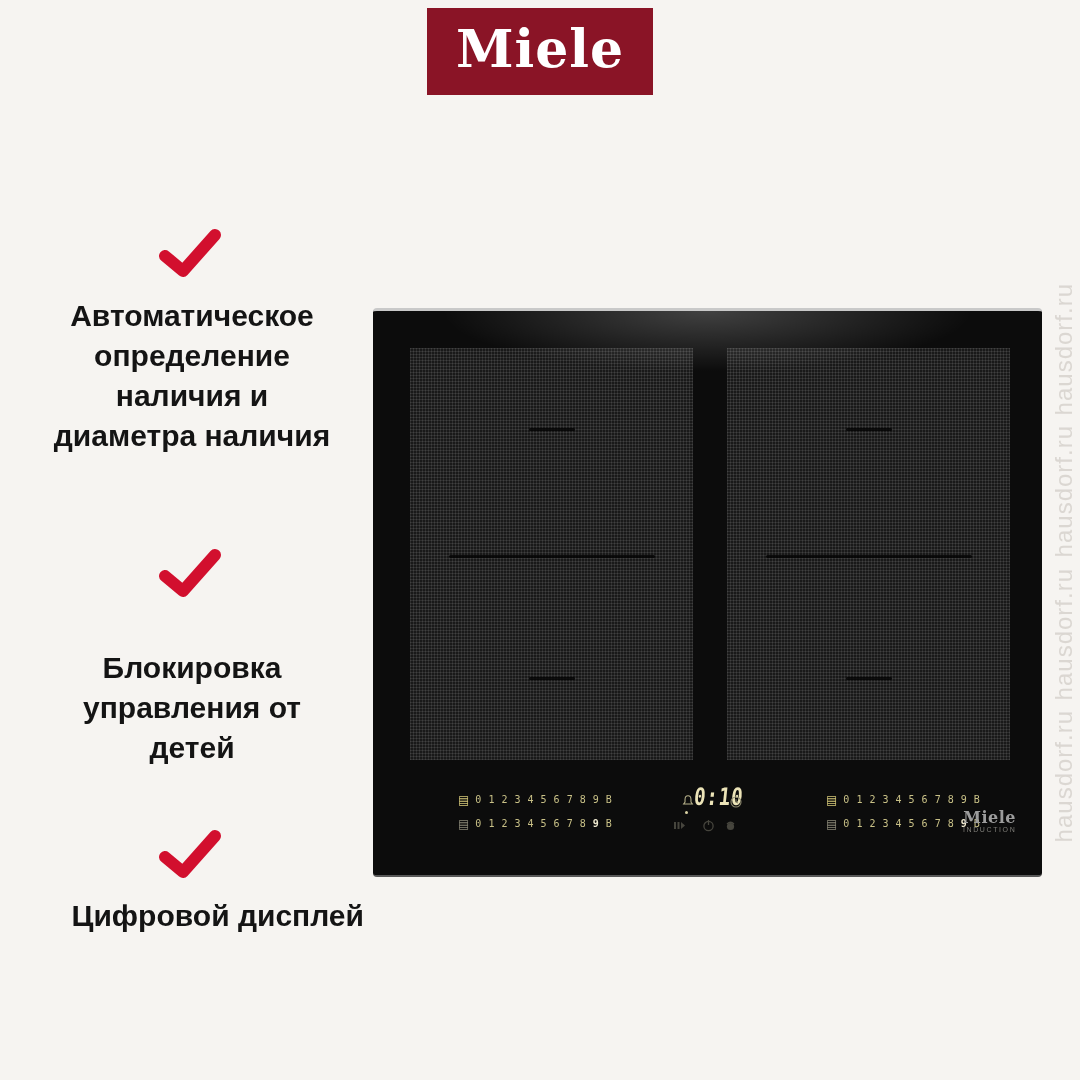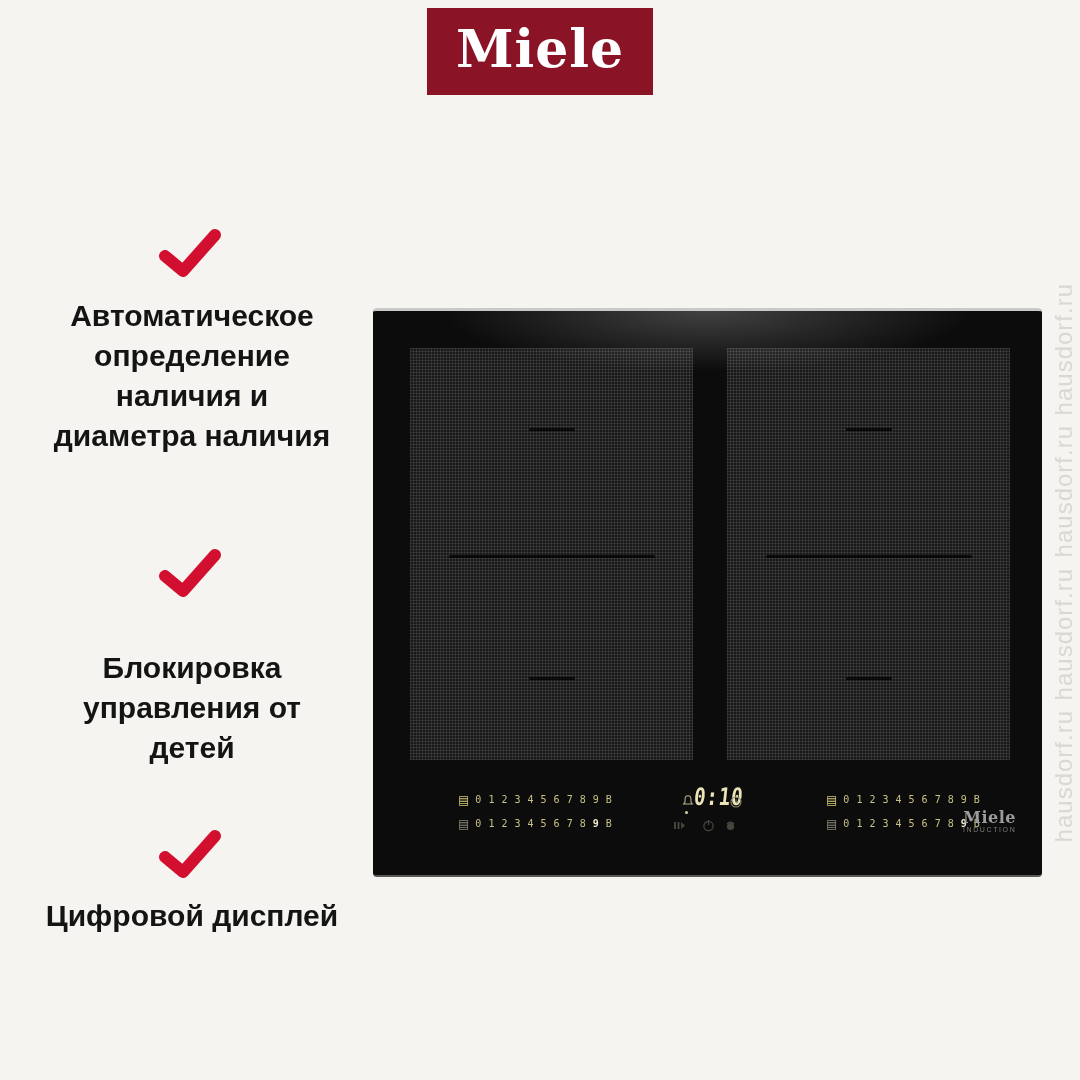--- a/index.html
+++ b/index.html
@@ -26,21 +26,21 @@
   }
 
   
   .check-icon{position:absolute;left:158px;width:64px;height:50px;color:var(--check-red,#d20f2e);}
   .check-1{top:228px;} .check-2{top:548px;} .check-3{top:829px;}
   .feature-text{
     position:absolute;left:20px;width:344px;text-align:center;
     font-size:30px;font-weight:700;line-height:40px;color:#141414;
     white-space:pre-line;
   }
-  .feature-1{top:296px;} .feature-2{top:616px;margin-top:32px;} .feature-3{top:896px;}
+  .feature-1{top:296px;} .feature-2{top:616px;margin-top:32px;} .feature-3{top:896px;text-align:right;}
 
   
   .cooktop{
     position:absolute;left:373px;top:308px;width:669px;height:569px;
     box-sizing:border-box;
     background:#0c0c0c;
     border-top:3px solid #c9c9c9;
     border-bottom:2px solid #585858;
     border-radius:4px;
   }

